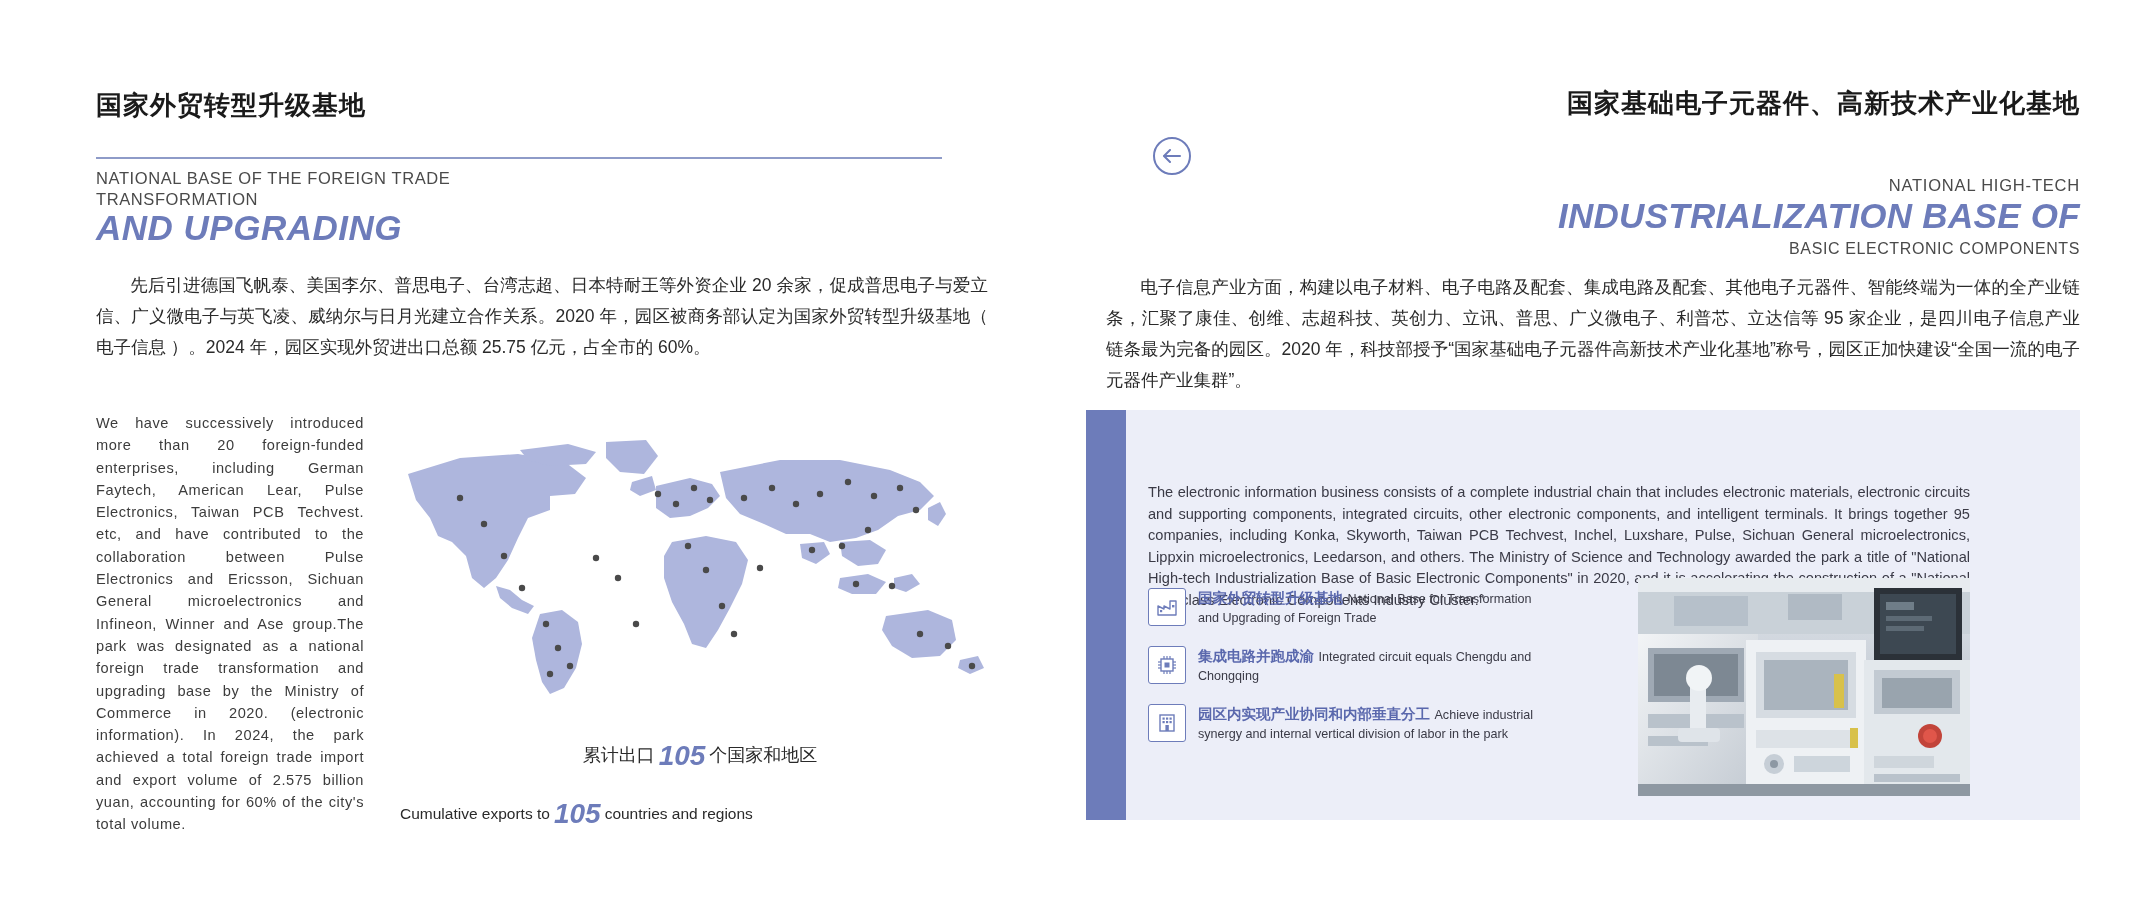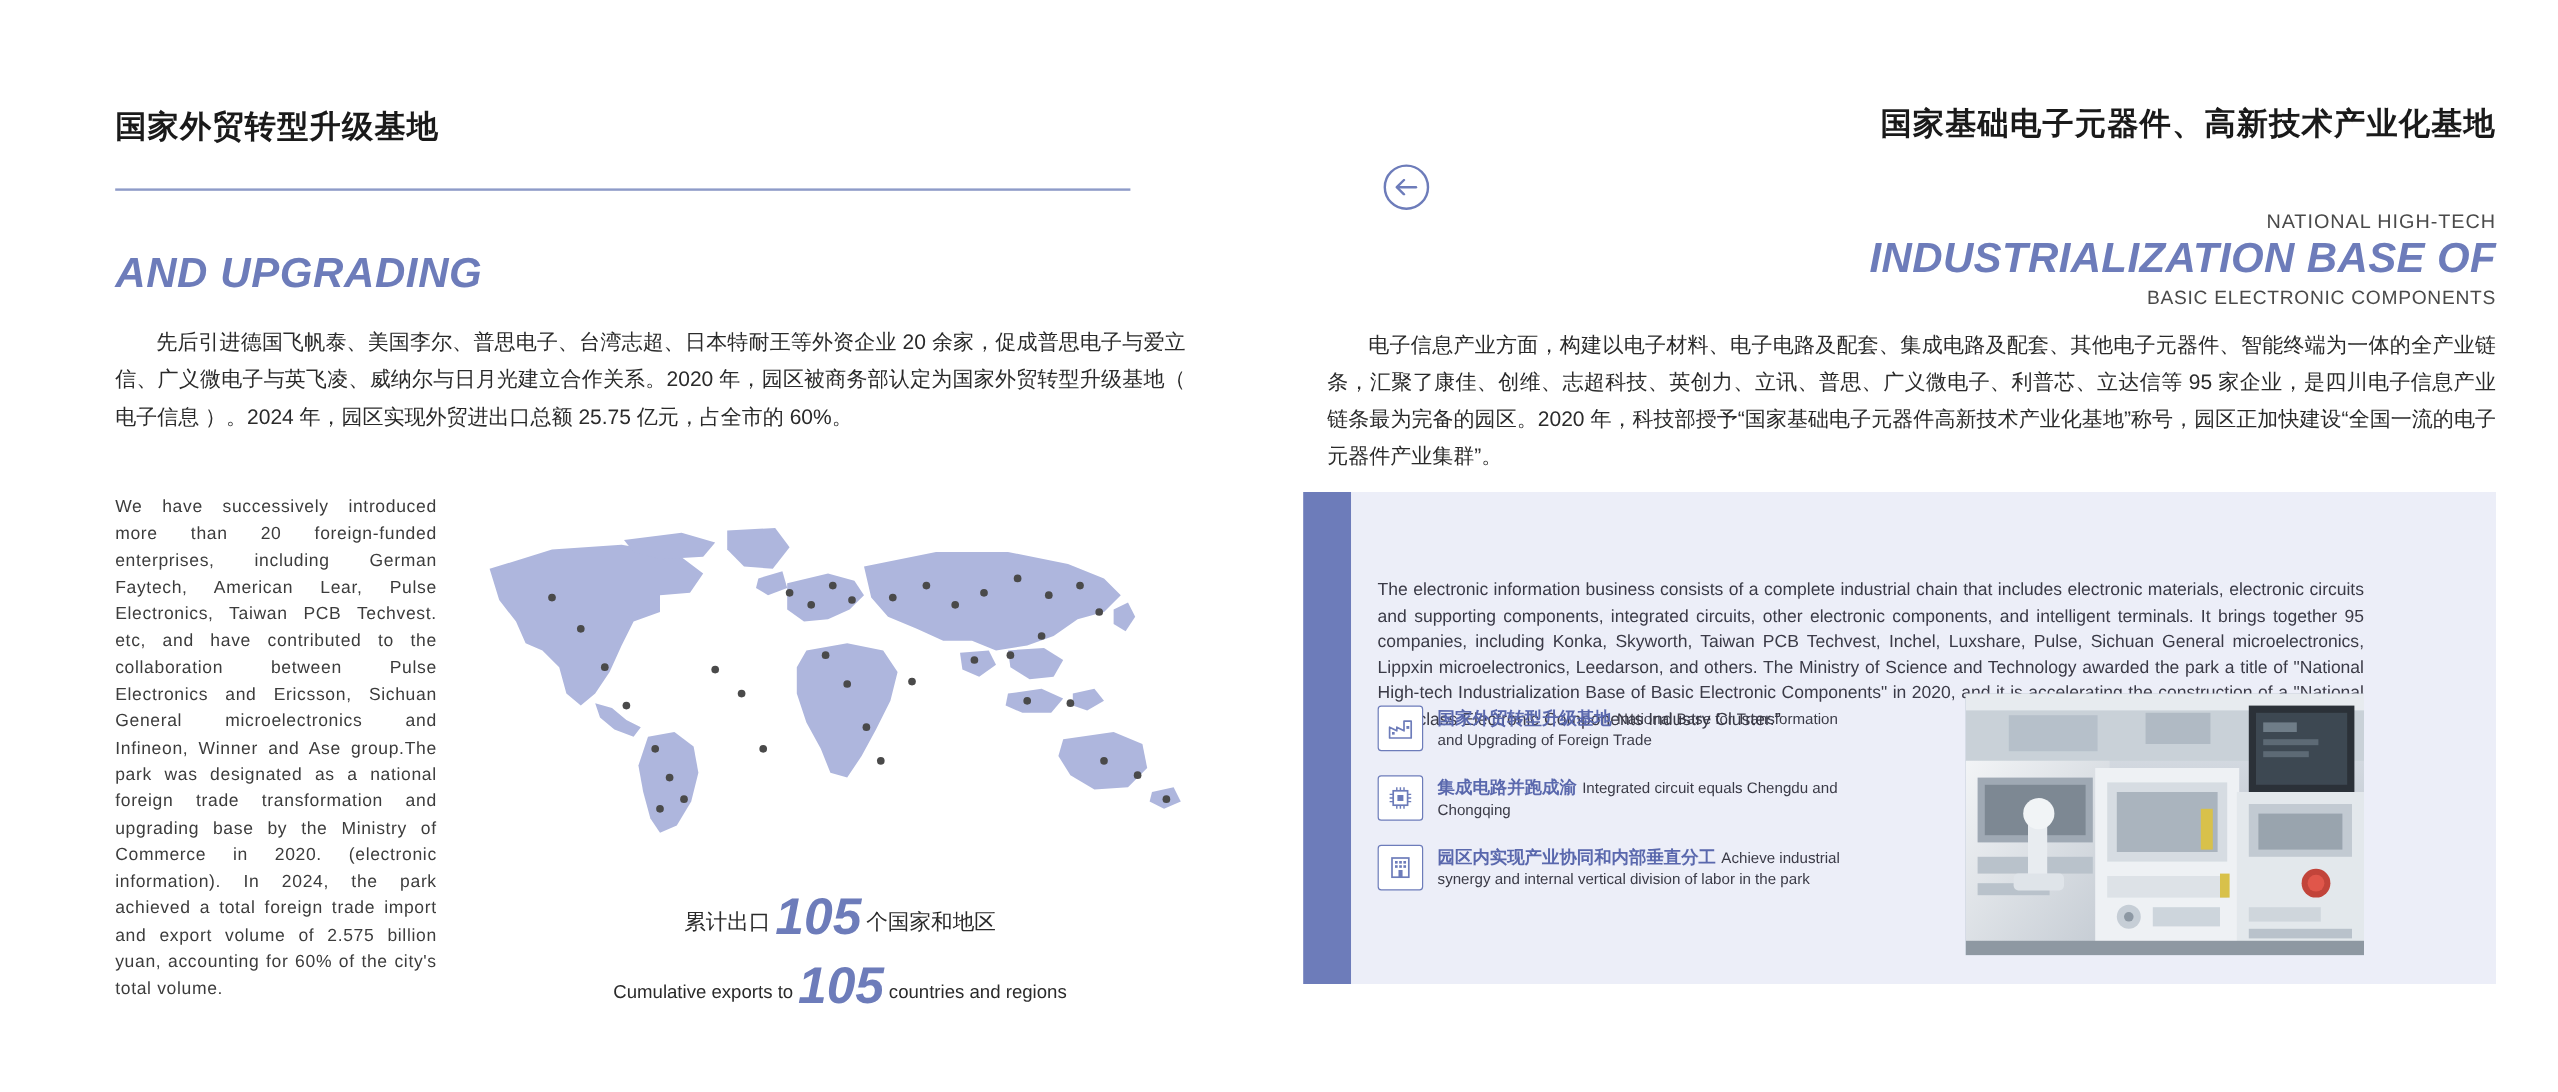--- a/index.html
+++ b/index.html
@@ -94,26 +94,26 @@
     left: 400px; top: 740px;
     width: 600px;
     text-align: center;
     font-size: 18px;
     color: #2a2a2a;
   }
   .stat-line-en {
     position: absolute;
     left: 400px; top: 798px;
     width: 600px;
-    text-align: center;
+    text-align: left;
     font-size: 15.5px;
     color: #2a2a2a;
   }
   .bignum {
-    font-size: 43px;
+    font-size: 28px;
     font-weight: bold;
     font-style: italic;
     color: #6d7cba;
     vertical-align: -4px;
     padding: 0 4px;
   }
 
   
   .right-page {
     position: absolute;
@@ -256,20 +256,21 @@
 </style>
 </head>
 <body>
 
 <div class="page">
 
   <div class="left-page">
 
     <div class="left-title">国家外贸转型升级基地</div>
     <div class="left-rule"></div>
+    <div class="left-en-small">NATIONAL BASE OF THE FOREIGN TRADE TRANSFORMATION</div>
     <div class="left-en-big">AND UPGRADING</div>
 
     <div class="left-cn-body"><span class="indent"></span><span>先后引进德国飞帆泰、美国李尔、普思电子、台湾志超、日本特耐王等外资企业 20 余家，促成普思电子与爱立信、广义微电子与英飞凌、威纳尔与日月光建立合作关系。2020 年，园区被商务部认定为国家外贸转型升级基地（ 电子信息 ）。2024 年，园区实现外贸进出口总额 25.75 亿元，占全市的 60%。</span></div>
 
     <div class="left-en-col">We have successively introduced more than 20 foreign-funded enterprises, including German Faytech, American Lear, Pulse Electronics, Taiwan PCB Techvest. etc, and have contributed to the collaboration between Pulse Electronics and Ericsson, Sichuan General microelectronics and Infineon, Winner and Ase group.The park was designated as a national foreign trade transformation and upgrading base by the Ministry of Commerce in 2020. (electronic information). In 2024, the park achieved a total foreign trade import and export volume of 2.575 billion yuan, accounting for 60% of the city's total volume.</div>
 
     <div class="map-wrap">
       <svg viewBox="0 0 600 260" xmlns="http://www.w3.org/2000/svg">
         <g fill="#aeb6dd">
 

